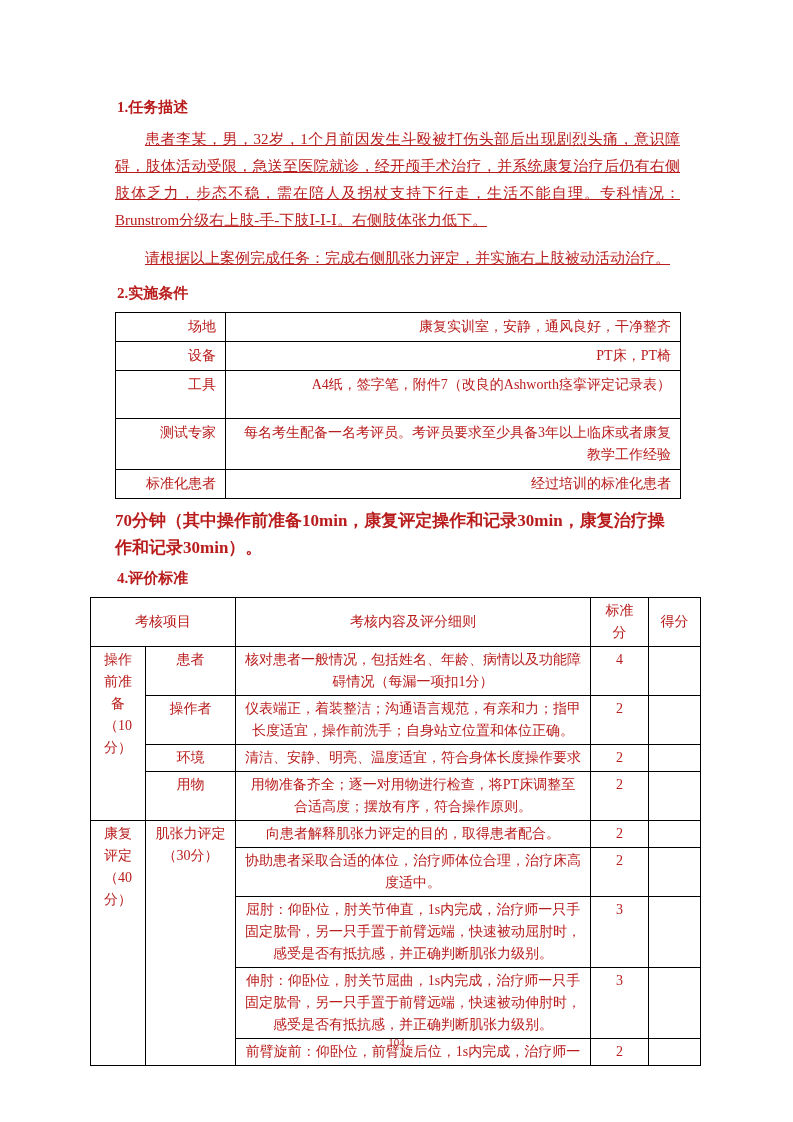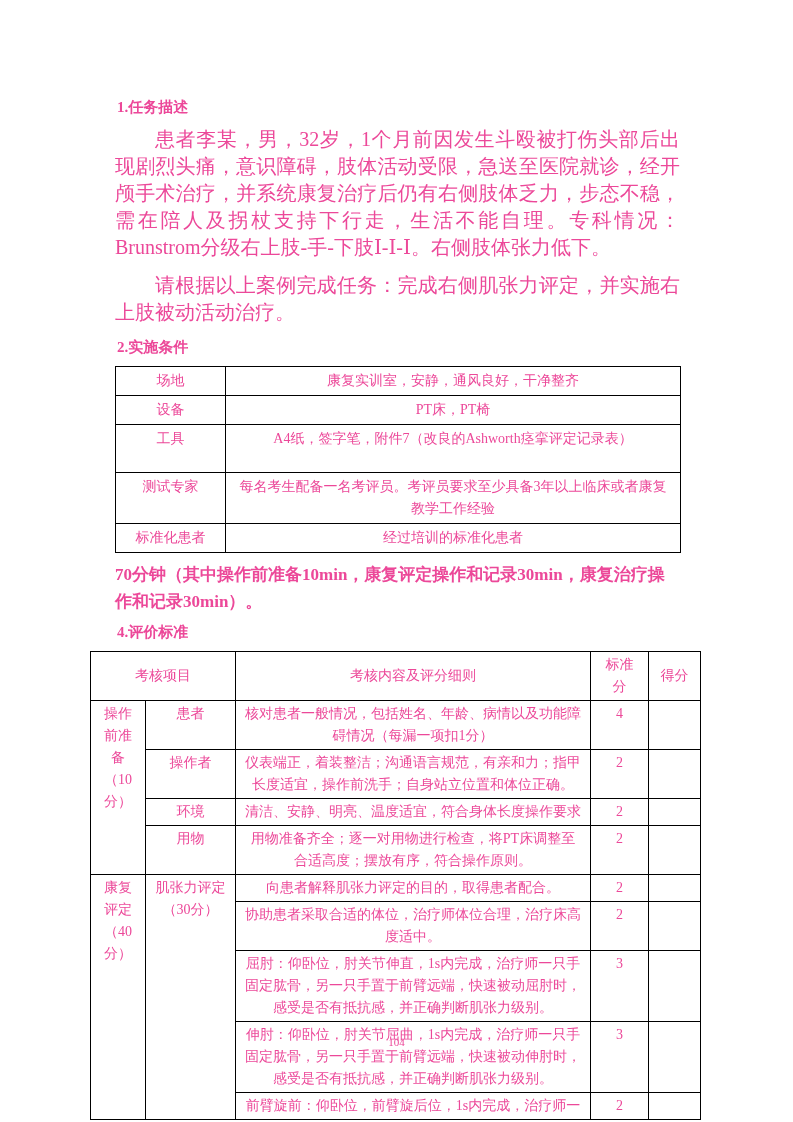--- a/index.html
+++ b/index.html
@@ -4,58 +4,59 @@
 <style>
   * { margin: 0; padding: 0; box-sizing: border-box; }
   html, body { background: #ffffff; }
   .page {
     position: relative;
     width: 793px;
     height: 1122px;
     background: #ffffff;
     overflow: hidden;
     font-family: "Liberation Serif", "DejaVu Serif", serif;
-    color: #ec4899;
+    color: #b91c1c;
   }
   .content {
     position: absolute;
     left: 115px;
     top: 96px;
     width: 565px;
   }
   .sec-heading {
     font-size: 15px;
     font-weight: bold;
     line-height: 22px;
     margin: 0 0 8px 2px;
   }
   .sec-heading.mt { margin-top: 10px; }
   .body-p {
-    font-size: 20px;
+    font-size: 15px;
     line-height: 27px;
     text-align: justify;
+    text-decoration: underline;
   }
   .indent { text-indent: 2em; }
   .p-gap { margin-top: 11px; }
   .time-line {
     font-size: 17px;
     font-weight: bold;
     line-height: 27px;
     margin: 2px 0 6px 0;
   }
   table { border-collapse: collapse; table-layout: fixed; }
   td, th { border: 1px solid #000; vertical-align: top; }
 
   
   .cond-table { width: 566px; margin: 2px 0 8px 0; }
   .cond-table td {
     font-size: 14px;
     line-height: 22px;
     padding: 3px 9px;
-    text-align: center;
+    text-align: right;
   }
   .cond-table .lbl-col { width: 110px; }
   .row-tall td { height: 48px; }
   .row-med td { height: 48px; }
 
   
   .eval-table { width: 610px; margin-left: -25px; margin-top: 2px; }
   .eval-table th, .eval-table td {
     font-size: 14px;
     line-height: 22px;

